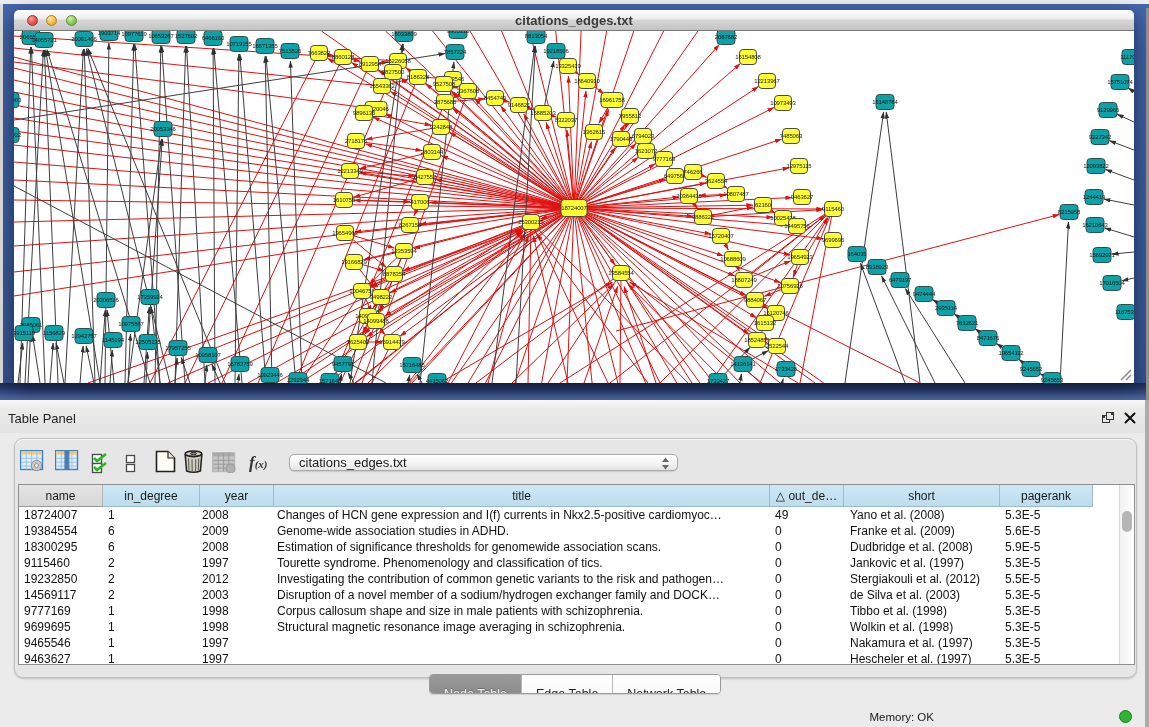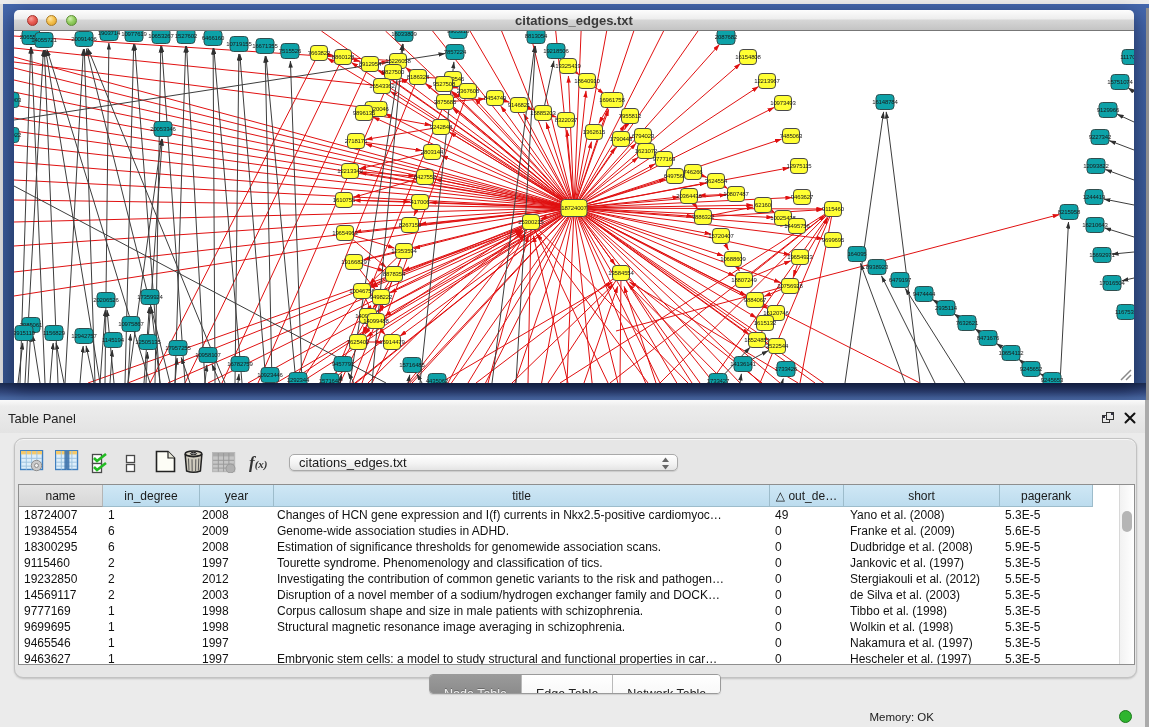--- a/index.html
+++ b/index.html
@@ -789,21 +789,20 @@
 <span style="left:89px">1</span>
 <span style="left:183px">1997</span>
 <span style="left:756px">0</span>
 <span style="left:831px">Nakamura et al. (1997)</span>
 <span style="left:986px">5.3E-5</span>
 </div>
 <div class="row" style="top:166px">
 <span style="left:5px">9463627</span>
 <span style="left:89px">1</span>
 <span style="left:183px">1997</span>
-<span style="left:258px">Embryonic stem cells: a model to study structural and functional properties in car…</span>
 <span style="left:756px">0</span>
 <span style="left:831px">Hescheler et al. (1997)</span>
 <span style="left:986px">5.3E-5</span>
 </div>
 <div id="vsb">
             <div class="thumb"></div>
           </div>
         </div>
     </div>
     <div id="tabs">

